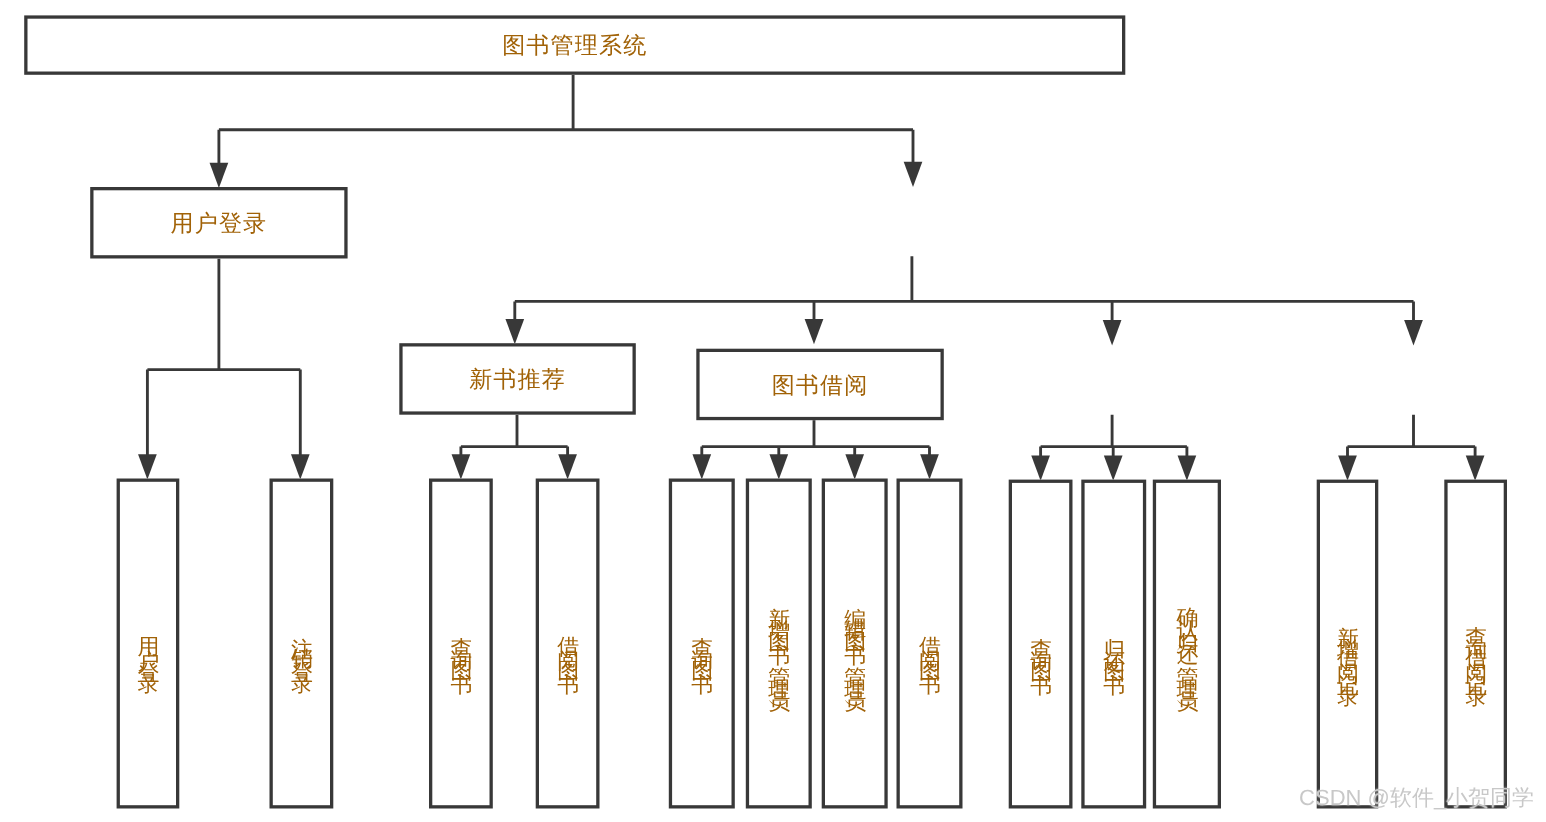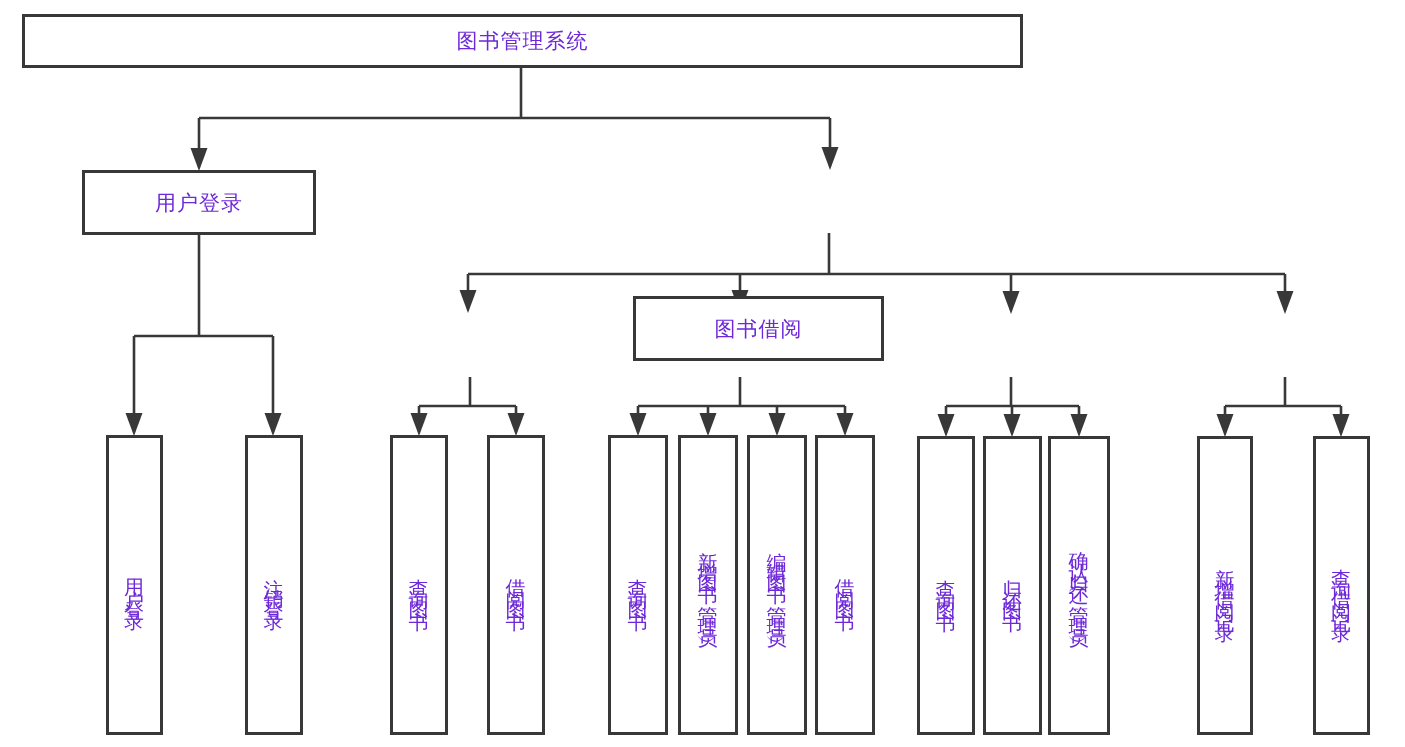--- a/index.html
+++ b/index.html
@@ -21,21 +21,21 @@
     z-index: 1;
   }
 
   .box {
     position: absolute;
     background: #ffffff;
     border: 3px solid #383838;
     display: flex;
     align-items: center;
     justify-content: center;
-    color: #6d28d9;
+    color: #a16207;
     z-index: 2;
   }
   .box.h span {
     font-size: 21px;
     letter-spacing: 1px;
     white-space: nowrap;
   }
   .box.v span {
     writing-mode: vertical-rl;
     text-orientation: mixed;
@@ -109,21 +109,24 @@
   </svg>
 
   <div class="box h" style="left:22px;top:14px;width:1001px;height:54px">
     <span>图书管理系统</span>
   </div>
 
   <div class="box h" style="left:82px;top:170px;width:234px;height:65px">
     <span>用户登录</span>
   </div>
 
-  <div class="box h" style="left:633px;top:296px;width:251px;height:65px">
+  <div class="box h" style="left:363px;top:312px;width:215px;height:65px">
+    <span>新书推荐</span>
+  </div>
+  <div class="box h" style="left:633px;top:317px;width:225px;height:65px">
     <span>图书借阅</span>
   </div>
 
   <div class="box v" style="left:106px;top:435px;width:57px;height:300px">
     <span>用户登录</span>
   </div>
   <div class="box v" style="left:245px;top:435px;width:58px;height:300px">
     <span>注销登录</span>
   </div>
 
@@ -157,14 +160,15 @@
     <span>确认归还（管理员）</span>
   </div>
 
   <div class="box v" style="left:1197px;top:436px;width:56px;height:299px">
     <span>新增借阅记录</span>
   </div>
   <div class="box v" style="left:1313px;top:436px;width:57px;height:299px">
     <span>查询借阅记录</span>
   </div>
 
+  <div class="watermark">CSDN @软件_小贺同学</div>
 
 </div>
 
 </body></html>

